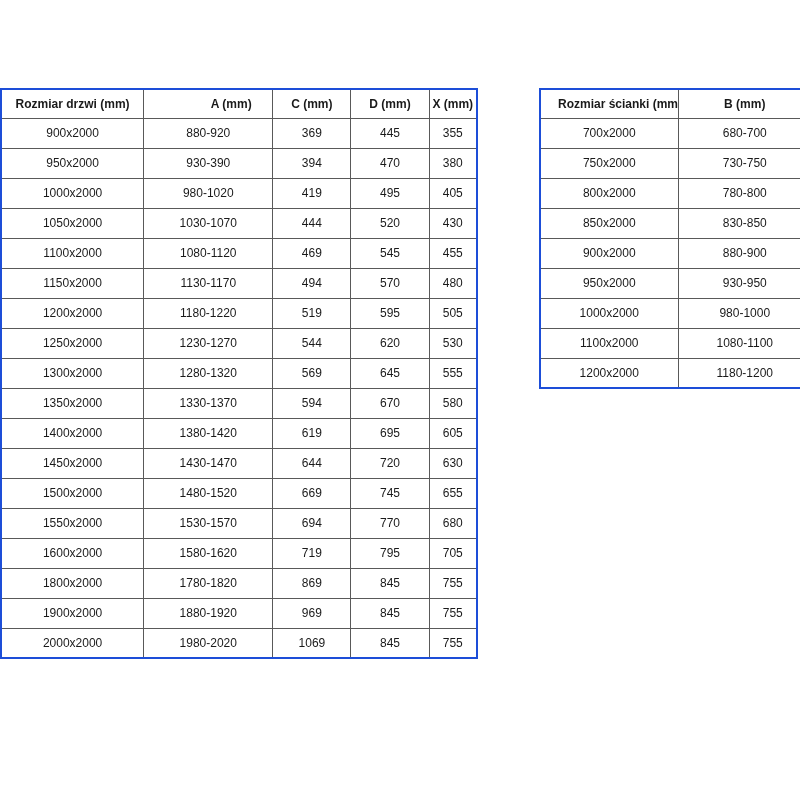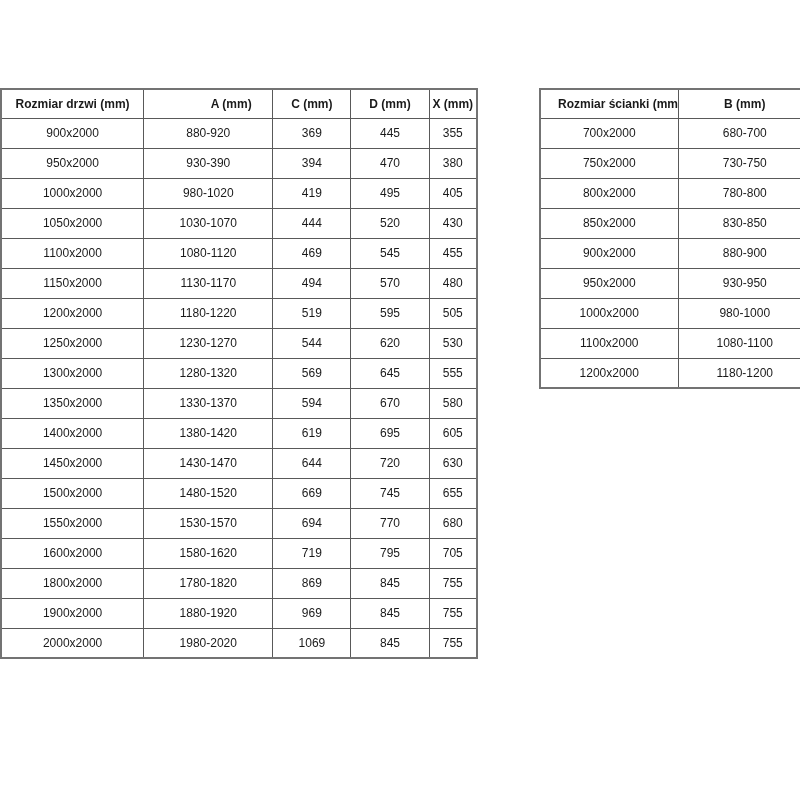--- a/index.html
+++ b/index.html
@@ -15,21 +15,21 @@
     position: relative;
     width: 800px;
     height: 800px;
     background: #ffffff;
   }
   table.spec-table {
     position: absolute;
     border-collapse: collapse;
     table-layout: fixed;
     background: #ffffff;
-    border: 2px solid #737373;
+    border: 2px solid #1d4ed8;
   }
   table.spec-table th,
   table.spec-table td {
     border: 1px solid #595959;
     text-align: center;
     vertical-align: middle;
     font-size: 12px;
     color: #1a1a1a;
     padding: 0 2px;
     overflow: hidden;

